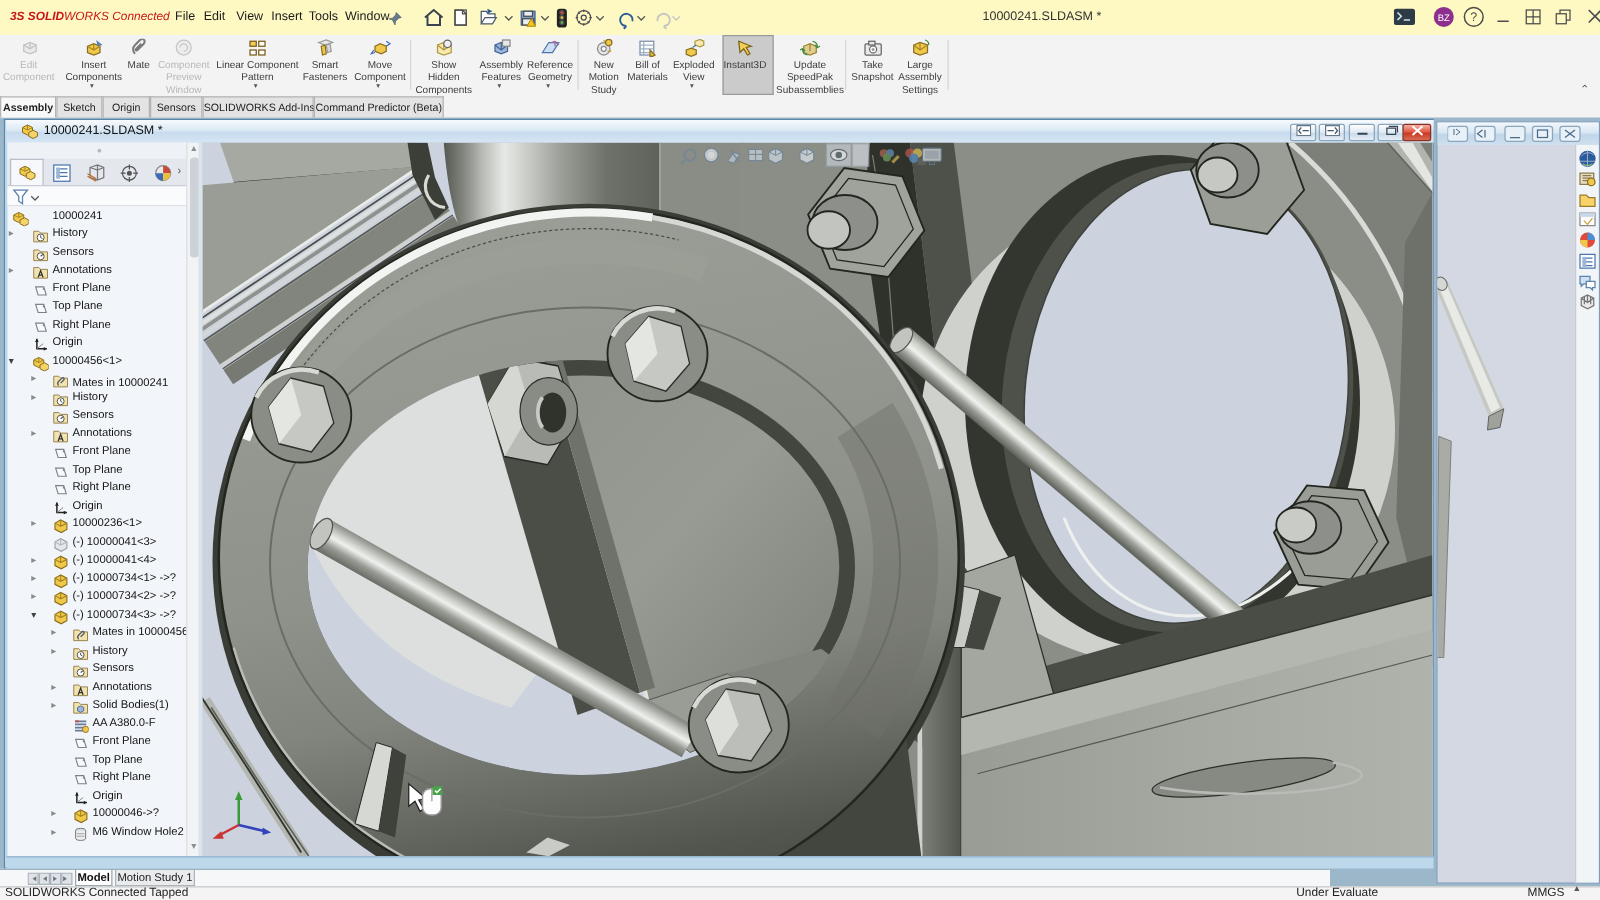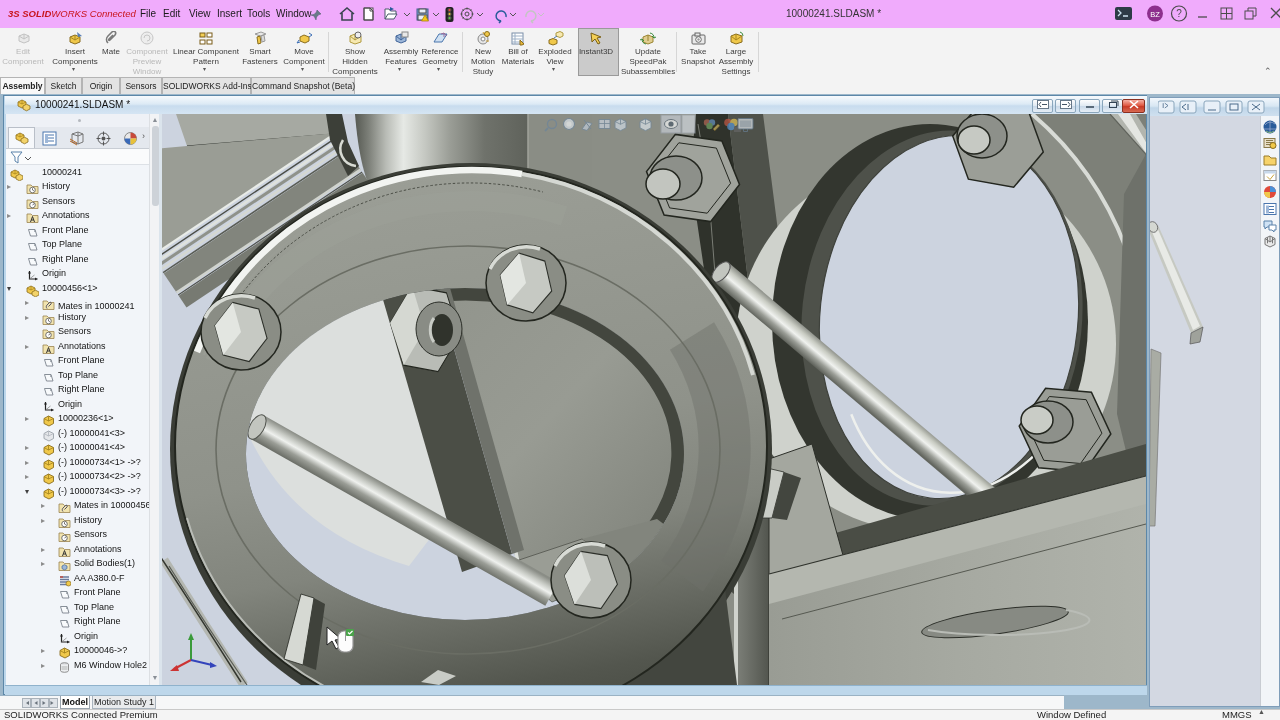--- a/index.html
+++ b/index.html
@@ -1,17 +1,17 @@
 <!DOCTYPE html>
 <html><head><meta charset="utf-8">
 <style>
 *{margin:0;padding:0;box-sizing:border-box}
 html,body{width:1280px;height:720px;overflow:hidden;font-family:"Liberation Sans",sans-serif;background:#f1f1f1}
 .abs{position:absolute}
-#menubar{position:absolute;left:0;top:0;width:1280px;height:28px;background:#f0abfc}
+#menubar{position:absolute;left:0;top:0;width:1280px;height:28px;background:#fef9c3}
 .menu{position:absolute;top:0;height:28px;line-height:28px;font-size:10px;color:#1a1a1a}
 #ribbon{position:absolute;left:0;top:28px;width:1280px;height:49px;background:#f3f3f3}
 .rb{position:absolute;top:1px;height:47px;text-align:center;font-size:8px;color:#3c3c3c;line-height:10px;white-space:nowrap}
 .rb .ic{display:block;margin:2px auto 1px auto}
 .rb.dis{color:#b8b8b8}
 .rsep{position:absolute;top:4px;height:40px;width:1px;background:#d6d6d6}
 #tabs{position:absolute;left:0;top:77px;width:1280px;height:17px;background:#f3f3f3}
 .tab{position:absolute;top:0;height:17px;line-height:16px;font-size:8.5px;color:#222;background:#e3e3e3;border:1px solid #b4b4b4;border-bottom:none;text-align:center;white-space:nowrap}
 .tab.act{background:#f8f8f8;font-weight:bold;z-index:2}
 #mdi{position:absolute;left:0;top:94px;width:1280px;height:616px;background:#9db7ca}
@@ -234,21 +234,21 @@
  <div class="rsep" style="left:758px"></div>
  <div style="position:absolute;left:1264px;top:38px;font-size:9px;color:#555">⌃</div>
 </div>
 
 <div id="tabs">
  <div class="tab act" style="left:0px;width:45px">Assembly</div>
  <div class="tab" style="left:45px;width:37px">Sketch</div>
  <div class="tab" style="left:82px;width:38px">Origin</div>
  <div class="tab" style="left:120px;width:42px">Sensors</div>
  <div class="tab" style="left:162px;width:89px">SOLIDWORKS Add-Ins</div>
- <div class="tab" style="left:251px;width:104px">Command Snapshot (Beta)</div>
+ <div class="tab" style="left:251px;width:104px">Command Predictor (Beta)</div>
 </div>
 
 <div id="mdi">
 
  <div class="abs" style="left:1149px;top:3px;width:131px;height:610px;border:1px solid #7f9db9;background:#d3d8e2">
   <div class="abs" style="left:0;top:0;width:129px;height:18px;background:linear-gradient(#f2f7fc,#d8e7f3 45%,#c0d6e9 55%,#cfe0ef)"></div>
   <svg class="abs" style="left:8px;top:2px" width="121" height="15">
    <g>
     <rect x="0" y="1" width="16" height="12" rx="2" fill="#e8f0f8" stroke="#8aa6bc"></rect>
           <path d="M4,4 v6 m2,-6 l4,3 -4,3" stroke="#4a6a8a" fill="none" transform="translate(2,0) scale(0.8)"></path>
@@ -892,17 +892,17 @@
           <path d="M20.5,3 l3,2 -3,2 z"></path>
           <path d="M33,3 v4 M28.5,3 l3,2 -3,2 z"></path>
         </g>
    </svg>
    <div class="abs" style="left:60px;top:0px;width:30px;height:13px;background:#fff;border:1px solid #9aa4ae;border-top:none;font-size:9px;font-weight:bold;text-align:center;color:#111;line-height:13px">Model</div>
    <div class="abs" style="left:92px;top:0px;width:64px;height:13px;background:#e9ebed;border:1px solid #aab4be;border-top:none;font-size:9px;text-align:center;color:#222;line-height:13px">Motion Study 1</div>
  </div>
 </div>
 
 <div id="statusbar">
- <span style="position:absolute;left:4px;top:-1px">SOLIDWORKS Connected Premium</span>
- <span style="position:absolute;left:1037px;top:-1px">Window Defined</span>
+ <span style="position:absolute;left:4px;top:-1px">SOLIDWORKS Connected Tapped</span>
+ <span style="position:absolute;left:1037px;top:-1px">Under Evaluate</span>
  <span style="position:absolute;left:1222px;top:-1px">MMGS</span>
  <span style="position:absolute;left:1258px;top:-2px;font-size:7px;color:#555">▲</span>
 </div>
 
 </body></html>

